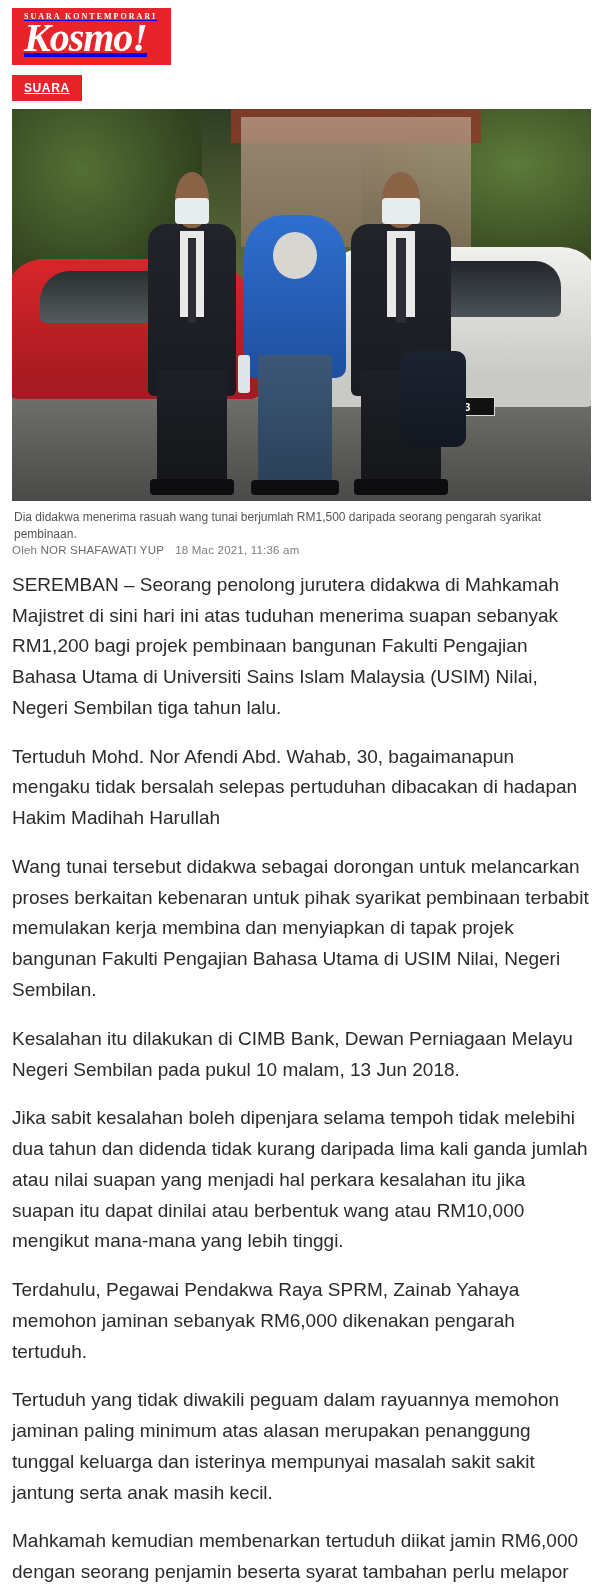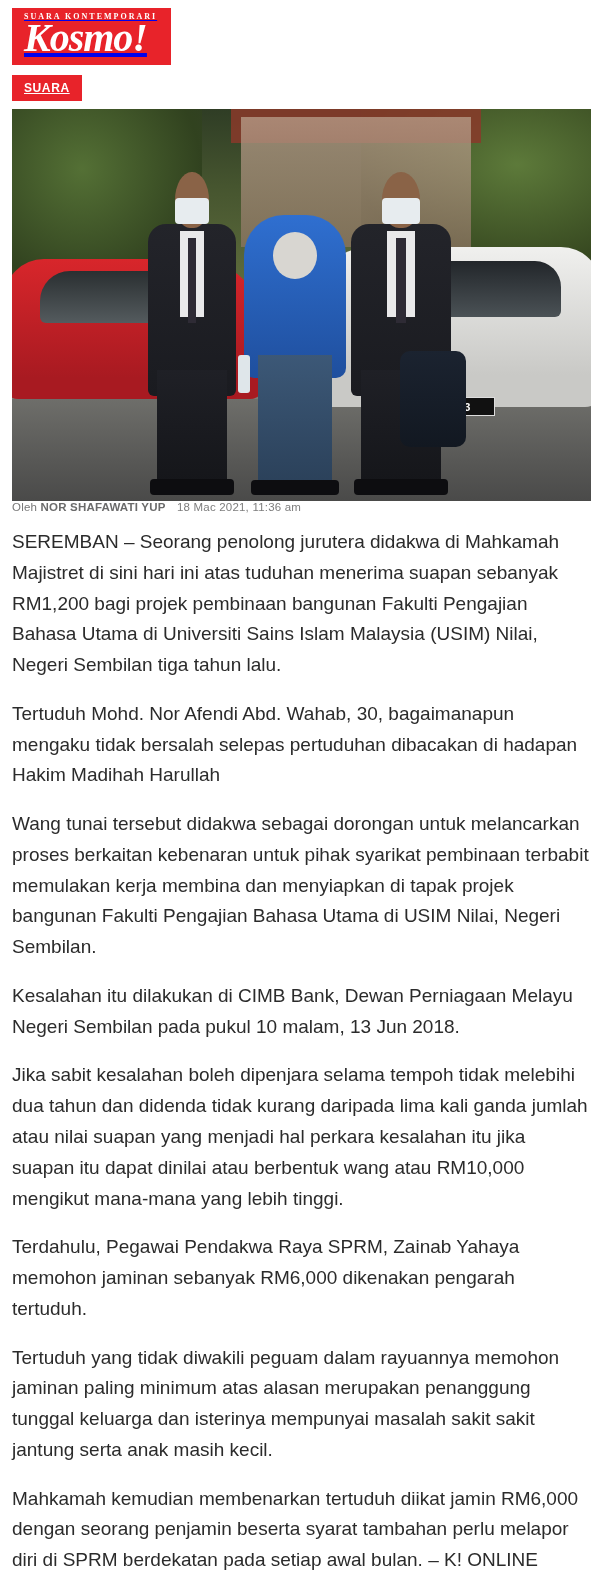--- a/index.html
+++ b/index.html
@@ -206,21 +206,21 @@
   }
 
   
   .byline {
     font-size: 11.5px;
     color: #777777;
     margin: 0 0 14px 0;
     letter-spacing: 0.2px;
   }
   .byline .author {
-    font-weight: bold;
+    font-weight: normal;
     color: #6b6b6b;
     text-align: center;
   }
   .byline .dateline {
     margin-left: 8px;
     color: #7d7d7d;
   }
 
   
   .body p {
@@ -291,20 +291,21 @@
         <div class="tie"></div>
         <div class="legs"></div>
         <div class="shoes"></div>
         <div class="head"></div>
         <div class="mask"></div>
         <div class="bag"></div>
       </div>
     </div>
   </div>
 
+  <p class="caption">Dia didakwa menerima rasuah wang tunai berjumlah RM1,500 daripada seorang pengarah syarikat pembinaan.</p>
 
 
   <div class="byline">
     <span>Oleh</span>
     <span class="author">NOR SHAFAWATI YUP</span>
     <span class="dateline">18 Mac 2021, 11:36 am</span>
   </div>
 
   <div class="body">
     <p>SEREMBAN – Seorang penolong jurutera didakwa di Mahkamah Majistret di sini hari ini atas tuduhan menerima suapan sebanyak RM1,200 bagi projek pembinaan bangunan Fakulti Pengajian Bahasa Utama di Universiti Sains Islam Malaysia (USIM) Nilai, Negeri Sembilan tiga tahun lalu.</p>

